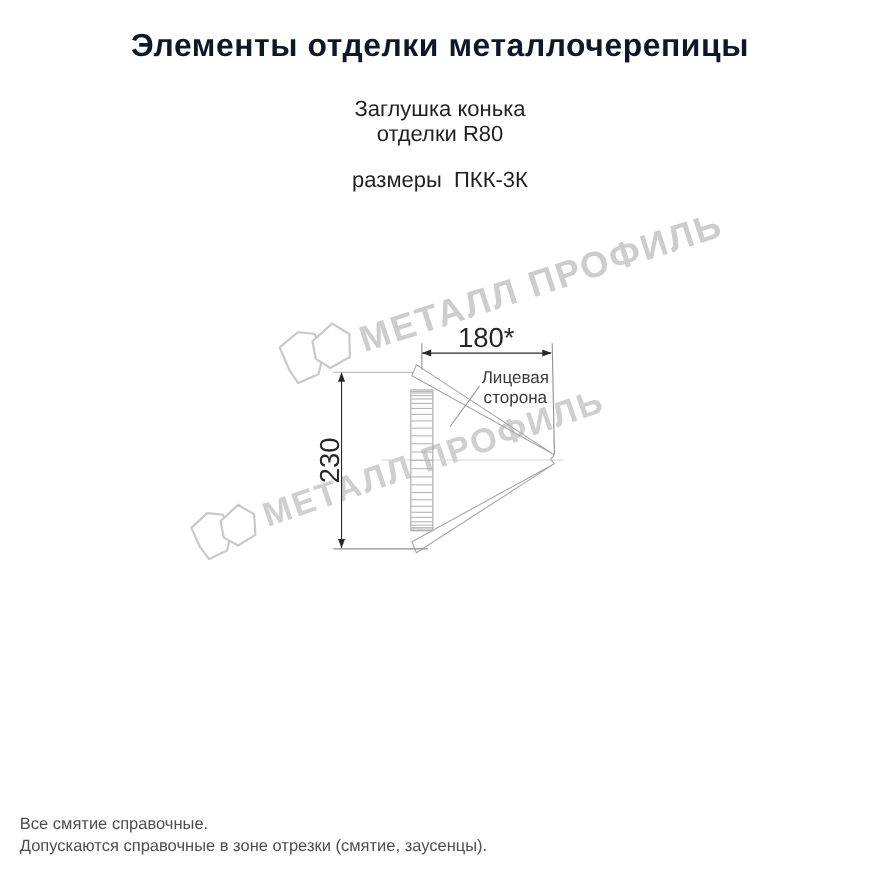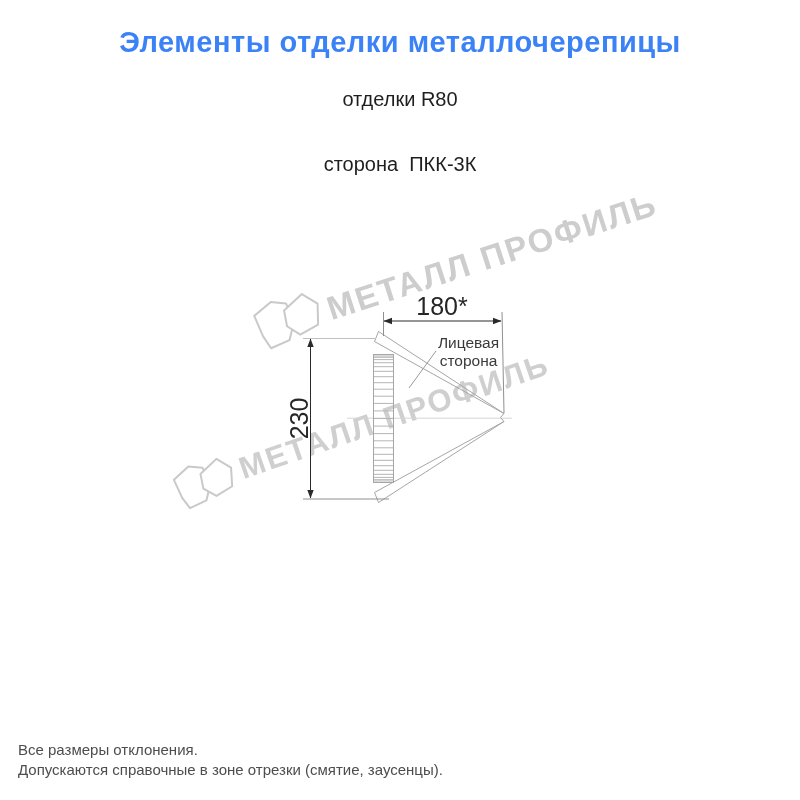--- a/index.html
+++ b/index.html
@@ -2,21 +2,21 @@
 <html><head>
 <meta charset="utf-8">
 <style>
   html,body{margin:0;padding:0;background:#ffffff;}
   #page{
     position:relative;width:800px;height:800px;background:#ffffff;
     font-family:"Liberation Sans",sans-serif;overflow:hidden;
   }
   .title{
     position:absolute;top:26px;left:0;width:800px;text-align:center;
-    font-size:29px;font-weight:bold;color:#3b82f6;letter-spacing:0.5px;
+    font-size:29px;font-weight:bold;color:#0f172a;letter-spacing:0.5px;
   }
   .product-name{
     position:absolute;top:88px;left:0;width:800px;text-align:center;
     font-size:20px;color:#1f1f1f;line-height:23px;
   }
   .product-variant{
     position:absolute;top:153px;left:0;width:800px;text-align:center;
     font-size:20px;color:#1f1f1f;white-space:pre;
   }
   .footer{
@@ -39,24 +39,25 @@
   .face-text{font-size:15.5px;fill:#3a3a3a;}
 </style>
 </head>
 <body>
 
 <div id="page">
 
   <div class="title">Элементы отделки металлочерепицы</div>
 
   <div class="product-name">
+    <div>Заглушка конька</div>
     <div>отделки R80</div>
   </div>
 
-  <div class="product-variant">сторона  ПКК-3К</div>
+  <div class="product-variant">размеры  ПКК-3К</div>
 
   <svg width="800" height="800" viewBox="0 0 800 800">
 
     <g transform="translate(266,352) rotate(-18)">
       <path class="wm-shape" d="M2,-16 L0,-38 L20,-46 L34,-40 L36,-20 L26,-4 L6,-2 Z"></path>
       <path class="wm-shape" d="M30,-34 L52,-44 L64,-30 L58,-10 L38,-6 L28,-18 Z"></path>
       <text class="wm-text" x="72" y="-10">МЕТАЛЛ ПРОФИЛЬ</text>
     </g>
 
     <g transform="translate(185,512) rotate(-19)">
@@ -119,17 +120,17 @@
     </g>
 
     <g>
       <line class="leader" x1="436" y1="351" x2="409" y2="388"></line>
       <text class="face-text" x="468.5" y="348" text-anchor="middle">Лицевая</text>
       <text class="face-text" x="468.5" y="366" text-anchor="middle">сторона</text>
     </g>
   </svg>
 
   <div class="footer">
-    <div>Все размеры отклонения.</div>
+    <div>Все смятие справочные.</div>
     <div>Допускаются справочные в зоне отрезки (смятие, заусенцы).</div>
   </div>
 
 </div>
 
 </body></html>

